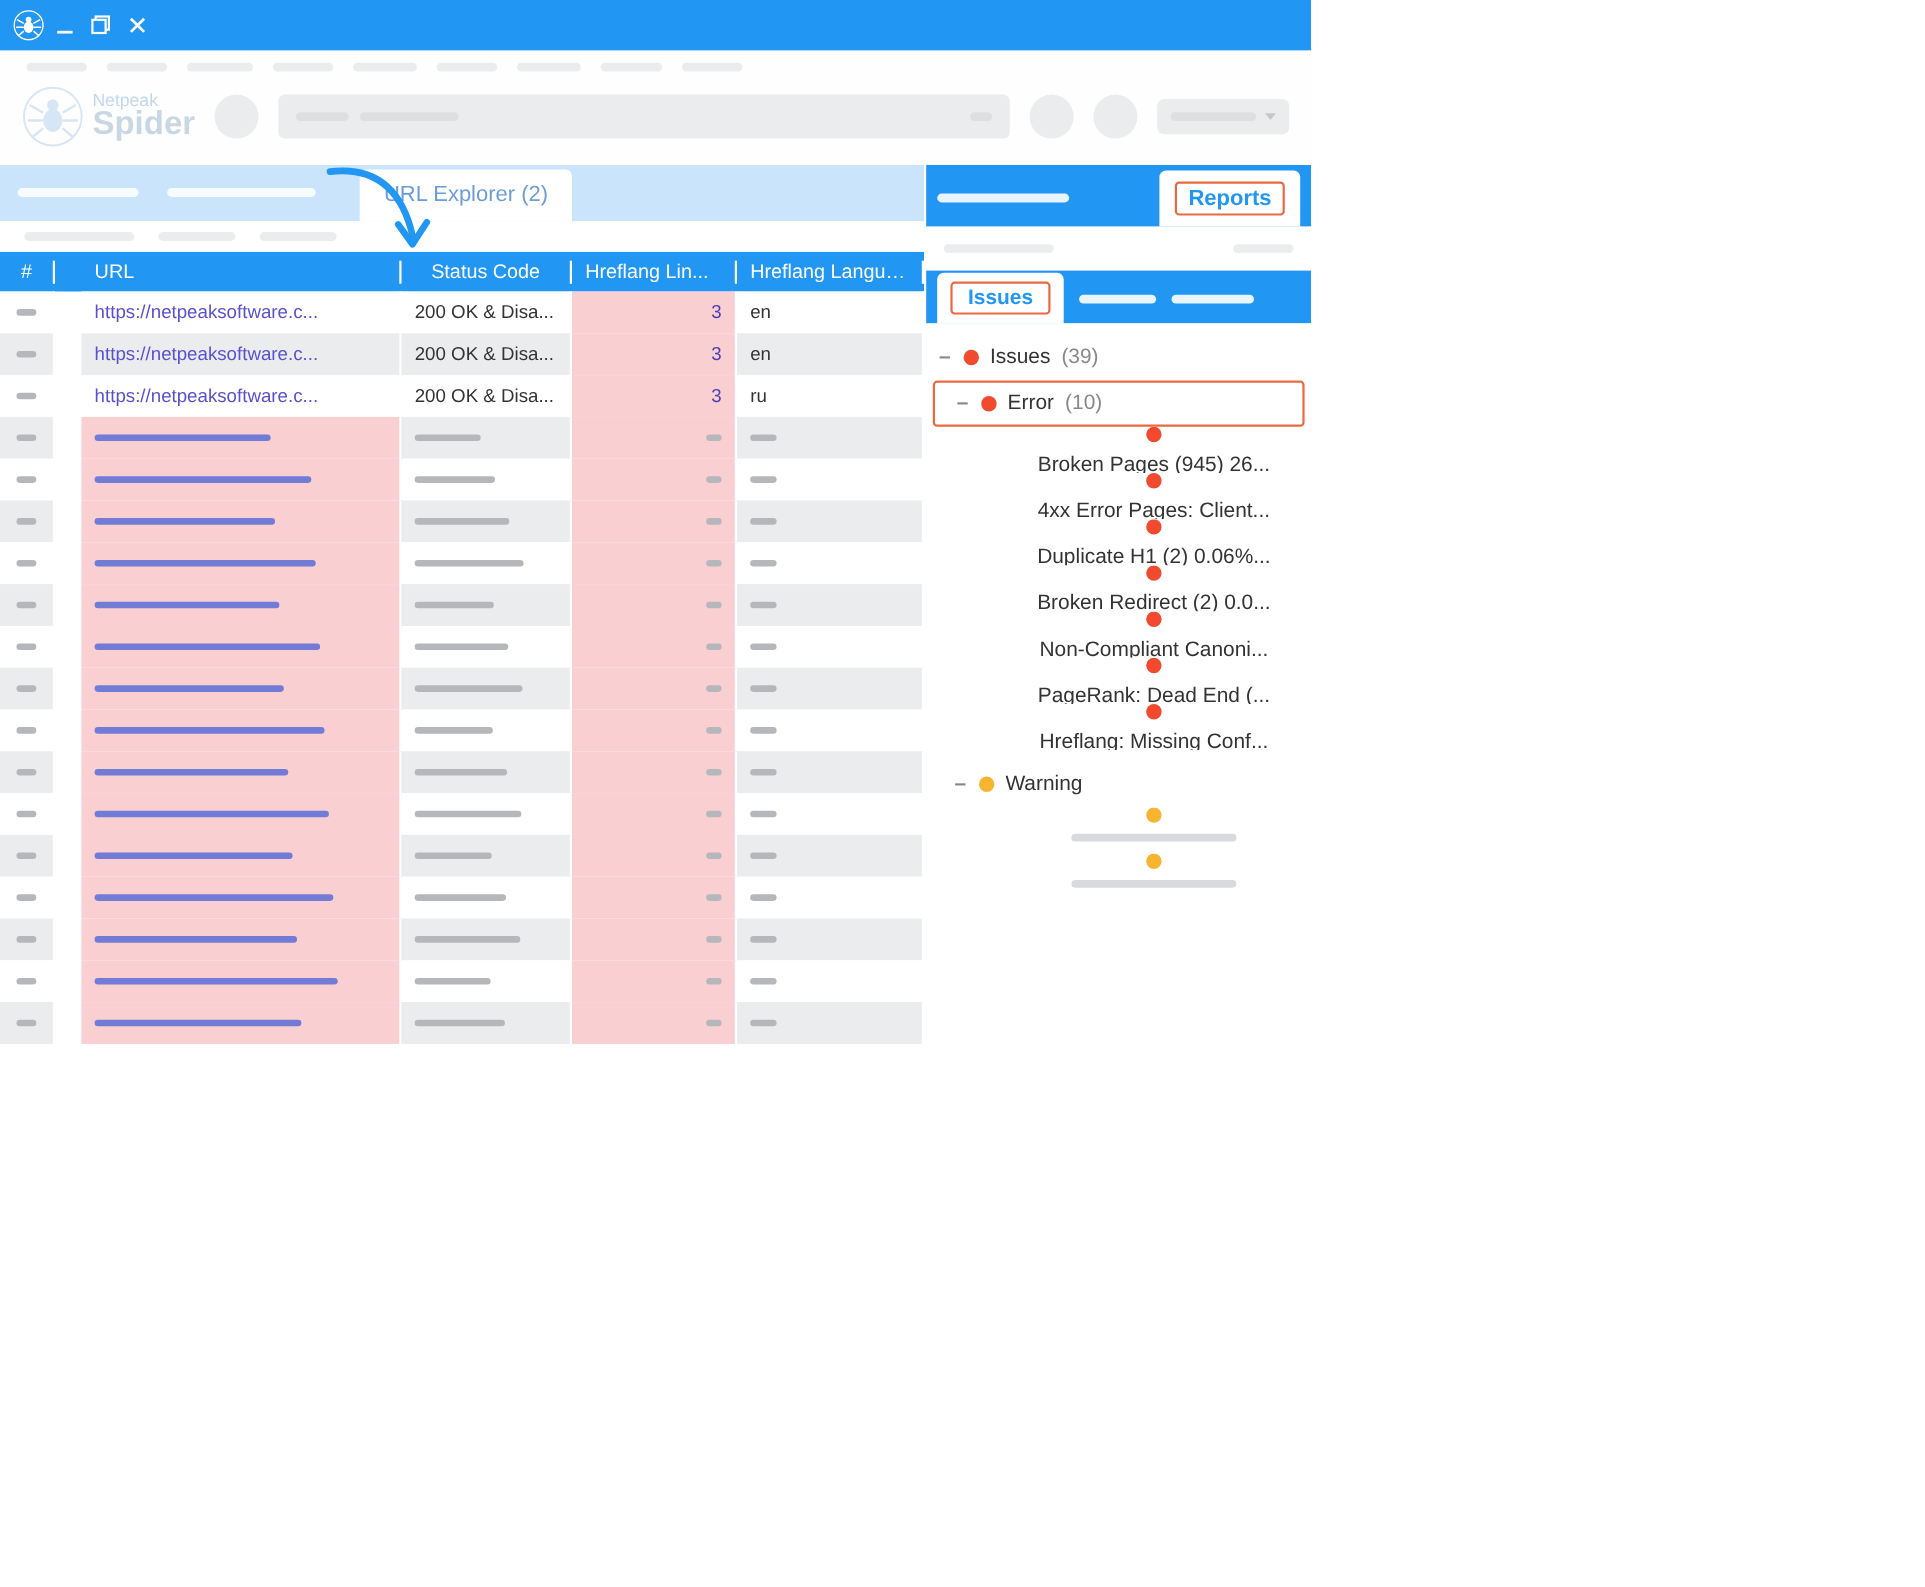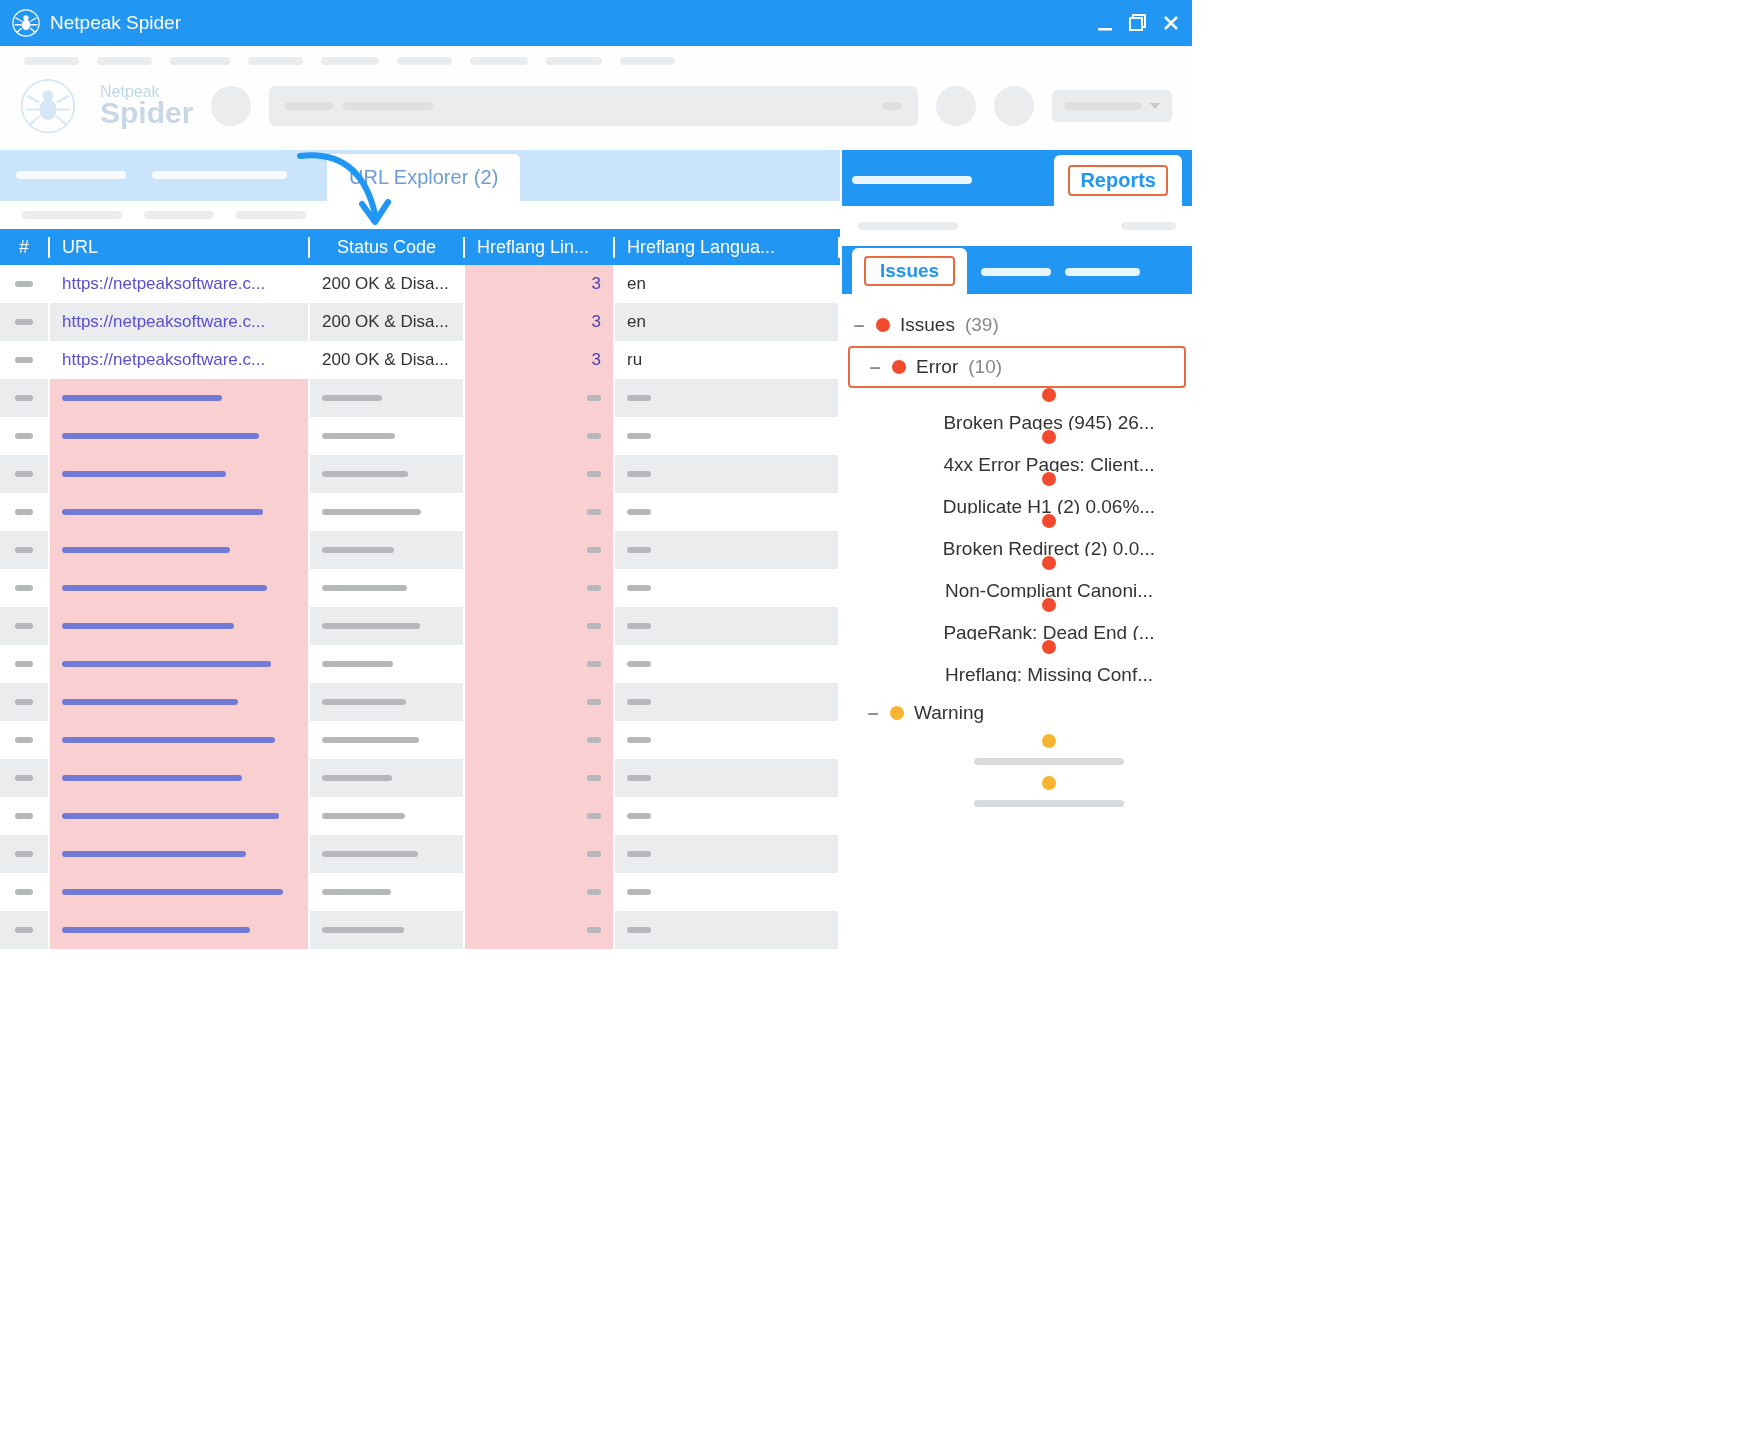--- a/index.html
+++ b/index.html
@@ -10,21 +10,21 @@
 .titlebar .app-icon { width: 28px; height: 28px; margin-right: 10px; }
 .titlebar .title { font-size: 19px; font-weight: 500; flex: 1; }
 .titlebar .win-controls { display: flex; gap: 14px; align-items: center; }
 .titlebar .win-controls span { cursor: pointer; font-size: 18px; display: inline-flex; align-items: center; }
 
 
 .toolbar-bg { background: #fefefe; }
 .menubar { height: 22px; display: flex; gap: 18px; padding: 8px 24px 0; align-items: center; }
 .menubar .ph { height: 8px; background: #ebecee; border-radius: 4px; }
 .brand-row { display: flex; align-items: center; padding: 10px 20px 16px; gap: 18px; }
-.brand-logo { display: flex; align-items: center; gap: 24px; opacity: 0.55; }
+.brand-logo { display: flex; align-items: center; gap: 8px; opacity: 0.55; }
 .brand-logo svg { width: 56px; height: 56px; }
 .brand-text { line-height: 1; }
 .brand-text .t1 { font-size: 16px; color: #8fb7df; font-weight: 500; }
 .brand-text .t2 { font-size: 30px; color: #9fb9d2; font-weight: 700; margin-top: -2px; }
 .circ { width: 40px; height: 40px; background: #ebecee; border-radius: 50%; }
 .searchbar { flex: 1; height: 40px; background: #ebecee; border-radius: 6px; display: flex; align-items: center; padding: 0 16px; gap: 10px; }
 .searchbar .ph { height: 8px; background: #dedfe1; border-radius: 4px; }
 .pillbtn { width: 120px; height: 32px; background: #ebecee; border-radius: 6px; display: flex; align-items: center; padding: 0 12px; gap: 8px; }
 .pillbtn .ph { height: 8px; background: #dedfe1; border-radius: 4px; flex: 1; }
 .pillbtn .tri { width: 0; height: 0; border-left: 5px solid transparent; border-right: 5px solid transparent; border-top: 6px solid #c6c7c9; }
@@ -40,21 +40,21 @@
 .tab-active { background: #fff; color: #6b9dd6; font-size: 20px; font-weight: 500; padding: 12px 22px; border-radius: 6px 6px 0 0; margin-left: 40px; }
 .sub-row { height: 30px; display: flex; align-items: center; gap: 22px; padding: 0 22px; background: #fff; }
 .sub-row .ph { height: 8px; background: #ebecee; border-radius: 4px; }
 
 .arrow-svg { position: absolute; left: 280px; top: -6px; width: 140px; height: 96px; z-index: 5; pointer-events: none; }
 
 .table { display: flex; flex-direction: column; position: relative; }
 .thead { display: flex; background: #2196F3; color: #fff; font-size: 18px; font-weight: 500; height: 36px; align-items: center; }
 .th { padding: 0 12px; border-right: 2px solid #fff; white-space: nowrap; overflow: hidden; text-overflow: ellipsis; }
 .c-idx { width: 50px; text-align: center; }
-.c-url { width: 260px; }
+.c-url { width: 291px; margin-left: 24px; }
 .c-status { width: 155px; text-align: center; }
 .c-hlinks { width: 150px; }
 .c-hlang { flex: 1; }
 
 .trow { display: flex; height: 38px; align-items: center; font-size: 17px; color: #333; }
 .trow > div { padding: 0 12px; height: 100%; display: flex; align-items: center; border-right: 2px solid #fff; overflow: hidden; white-space: nowrap; text-overflow: ellipsis; }
 .trow .c-url a { color: #5a4fcf; text-decoration: none; }
 .trow .c-hlinks { justify-content: flex-end; color: #4a3fb5; font-weight: 500; }
 .trow .c-idx { justify-content: center; }
 .ph-bar { height: 6px; background: #b5b7ba; border-radius: 3px; }
@@ -99,21 +99,20 @@
 
 <div class="titlebar">
   <span class="app-icon">
     <svg viewBox="0 0 32 32">
         <circle cx="16" cy="16" r="15" fill="none" stroke="#fff" stroke-width="1.4"></circle>
         <ellipse cx="16" cy="18" rx="5" ry="6" fill="#fff"></ellipse>
         <circle cx="16" cy="10" r="3" fill="#fff"></circle>
         <path d="M11 14 L4 10 M11 18 L3 18 M11 22 L5 27 M21 14 L28 10 M21 18 L29 18 M21 22 L27 27" stroke="#fff" stroke-width="1.5" fill="none"></path>
       </svg>
   </span>
-  <span class="title">Netpeak Spider</span>
   <div class="win-controls">
     <span>
         <svg width="18" height="18" viewBox="0 0 18 18">
           <rect x="2" y="14" width="14" height="2.5" fill="#fff"></rect>
         </svg>
       </span>
     <span>
         <svg width="20" height="20" viewBox="0 0 20 20">
           <rect x="5" y="2" width="12" height="12" fill="none" stroke="#fff" stroke-width="2"></rect>
           <rect x="2" y="5" width="12" height="12" fill="#2196F3" stroke="#fff" stroke-width="2"></rect>

